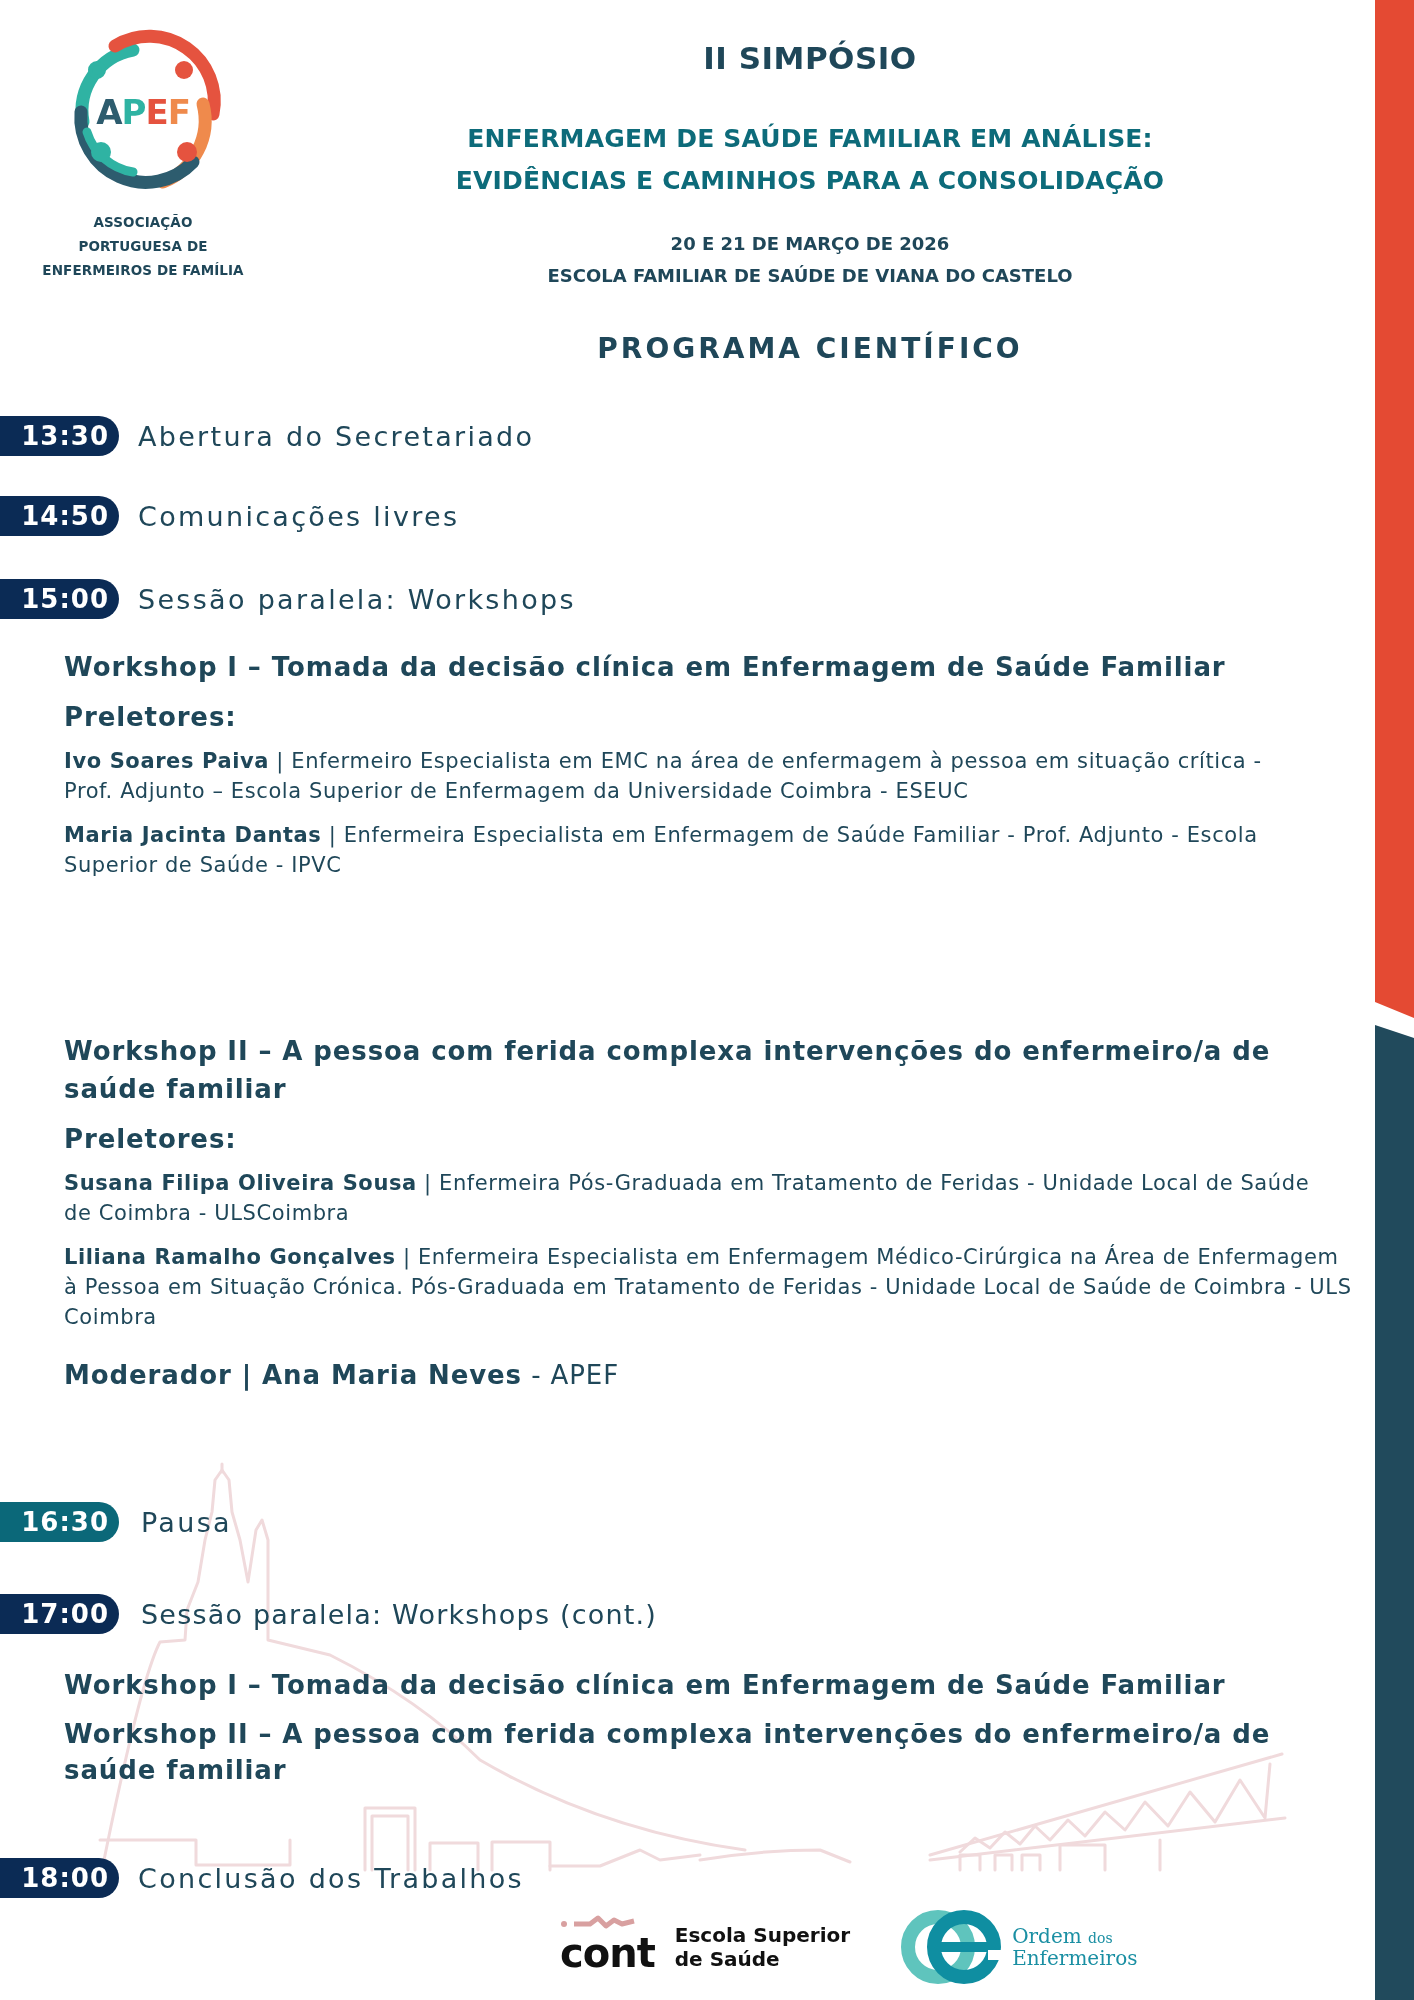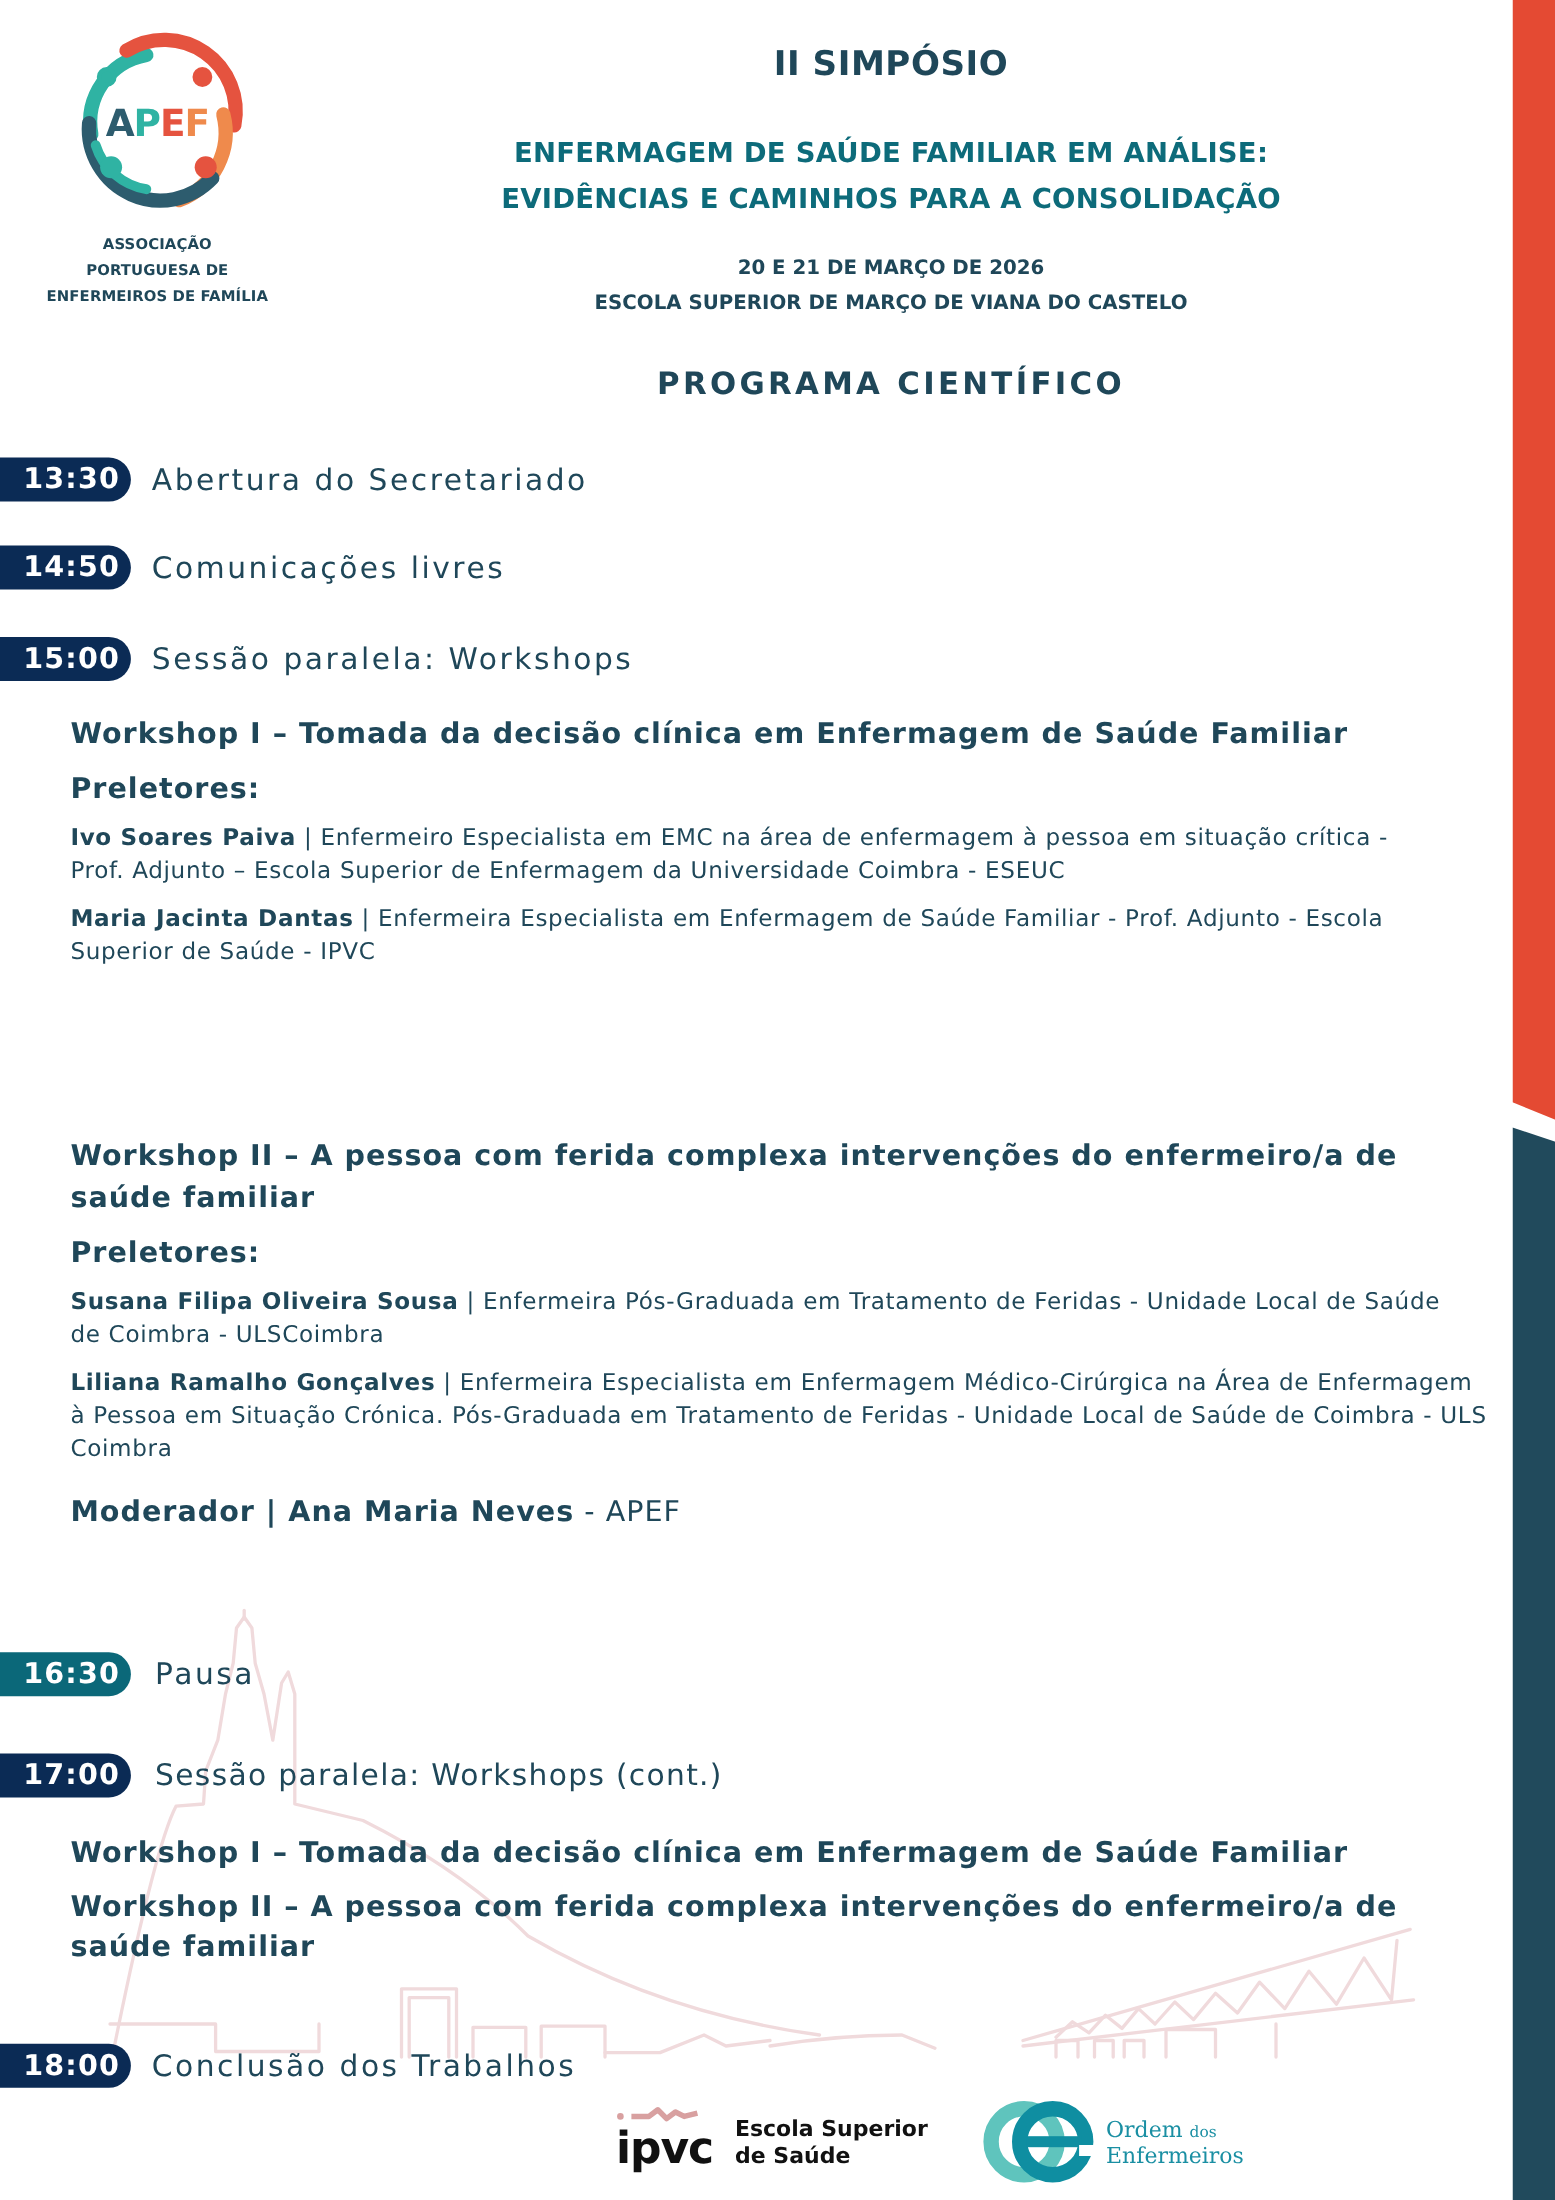--- a/index.html
+++ b/index.html
@@ -100,21 +100,21 @@
   </div>
 </div>
 
 <div class="header h-symp">II SIMPÓSIO</div>
 <div class="header h-theme">
   <div>ENFERMAGEM DE SAÚDE FAMILIAR EM ANÁLISE:</div>
   <div>EVIDÊNCIAS E CAMINHOS PARA A CONSOLIDAÇÃO</div>
 </div>
 <div class="header h-date">
   <div>20 E 21 DE MARÇO DE 2026</div>
-  <div>ESCOLA SUPERIOR DE MARÇO DE VIANA DO CASTELO</div>
+  <div>ESCOLA FAMILIAR DE SAÚDE DE VIANA DO CASTELO</div>
 </div>
 <div class="header h-prog">PROGRAMA CIENTÍFICO</div>
 
 <div class="slot" style="top:408px;">
   <div class="pill">13:30</div>
   <div class="slot-title">Abertura do Secretariado</div>
 </div>
 
 <div class="slot" style="top:488px;">
   <div class="pill">14:50</div>
@@ -171,21 +171,21 @@
   <div class="slot-title">Conclusão dos Trabalhos</div>
 </div>
 
 <div class="footer-logos">
   <div class="ipvc">
     <div class="ipvc-mark">
       <svg width="90" height="14" viewBox="0 0 90 14" style="position:absolute;left:0;top:-6px;">
         <circle cx="4" cy="9" r="3" fill="#d8a0a0"></circle>
         <path d="M14,9 L30,9 L38,3 L46,11 L54,5 L62,9 L74,6" fill="none" stroke="#d8a0a0" stroke-width="5" stroke-linejoin="round"></path>
       </svg>
-      <span>ipvc</span>
+      <span>cont</span>
     </div>
     <div class="ipvc-text">
       <div>Escola Superior</div>
       <div>de Saúde</div>
     </div>
   </div>
   <div class="oe">
     <svg width="104" height="78" viewBox="0 0 104 78">
       <circle cx="38" cy="39" r="30" fill="none" stroke="#5fc4bd" stroke-width="14"></circle>
       <circle cx="64" cy="39" r="30" fill="none" stroke="#0f8ea1" stroke-width="14"></circle>

